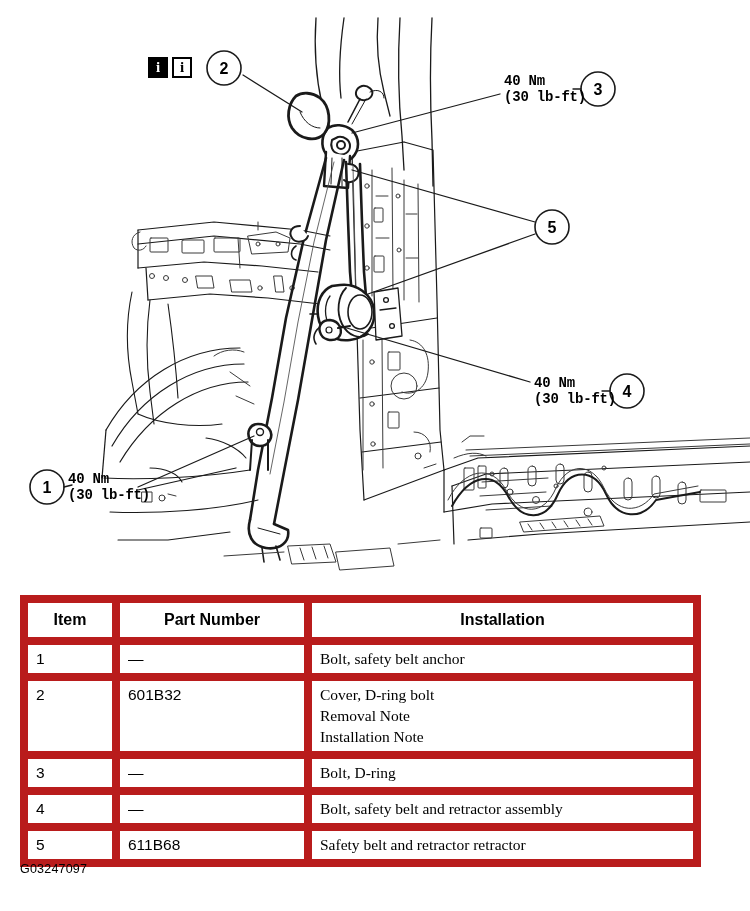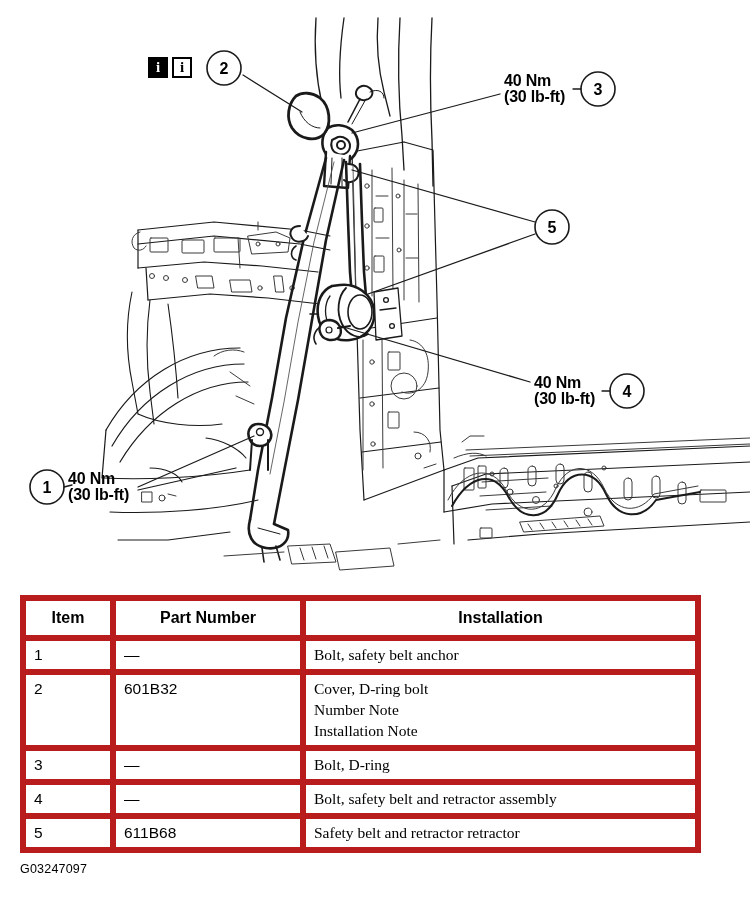--- a/index.html
+++ b/index.html
@@ -26,23 +26,23 @@
   }
   #illustration svg {
     display: block;
     width: 750px;
     height: 586px;
   }
 
   
   .callout-text {
     position: absolute;
-    font-family: Liberation Sans, sans-serif;
+    font-family: Liberation Mono, monospace;
     font-weight: bold;
-    font-size: 16px;
+    font-size: 14px;
     line-height: 16px;
     white-space: pre;
     letter-spacing: -0.2px;
   }
 
   
   .info-badges {
     position: absolute;
     left: 148px;
     top: 57px;
@@ -81,21 +81,21 @@
     width: 681px;
   }
   table.parts {
     border-collapse: collapse;
     width: 681px;
     table-layout: fixed;
     background: #ffffff;
   }
   table.parts th,
   table.parts td {
-    border: 6px solid #b91c1c;
+    border: 8px solid #b91c1c;
     padding: 3px 8px 4px 8px;
     font-size: 15.5px;
     line-height: 21px;
     vertical-align: top;
     font-family: "Liberation Sans", sans-serif;
   }
   table.parts thead th {
     text-align: center;
     font-weight: bold;
     font-size: 16px;
@@ -450,21 +450,21 @@
         <td class="cell-part">—</td>
         <td class="cell-desc">
           <span class="desc-line">Bolt, safety belt anchor</span>
         </td>
       </tr>
       <tr>
         <td class="cell-item">2</td>
         <td class="cell-part">601B32</td>
         <td class="cell-desc">
           <span class="desc-line">Cover, D-ring bolt</span>
-          <span class="desc-line">Number Note</span>
+          <span class="desc-line">Removal Note</span>
           <span class="desc-line">Installation Note</span>
         </td>
       </tr>
       <tr>
         <td class="cell-item">3</td>
         <td class="cell-part">—</td>
         <td class="cell-desc">
           <span class="desc-line">Bolt, D-ring</span>
         </td>
       </tr>

